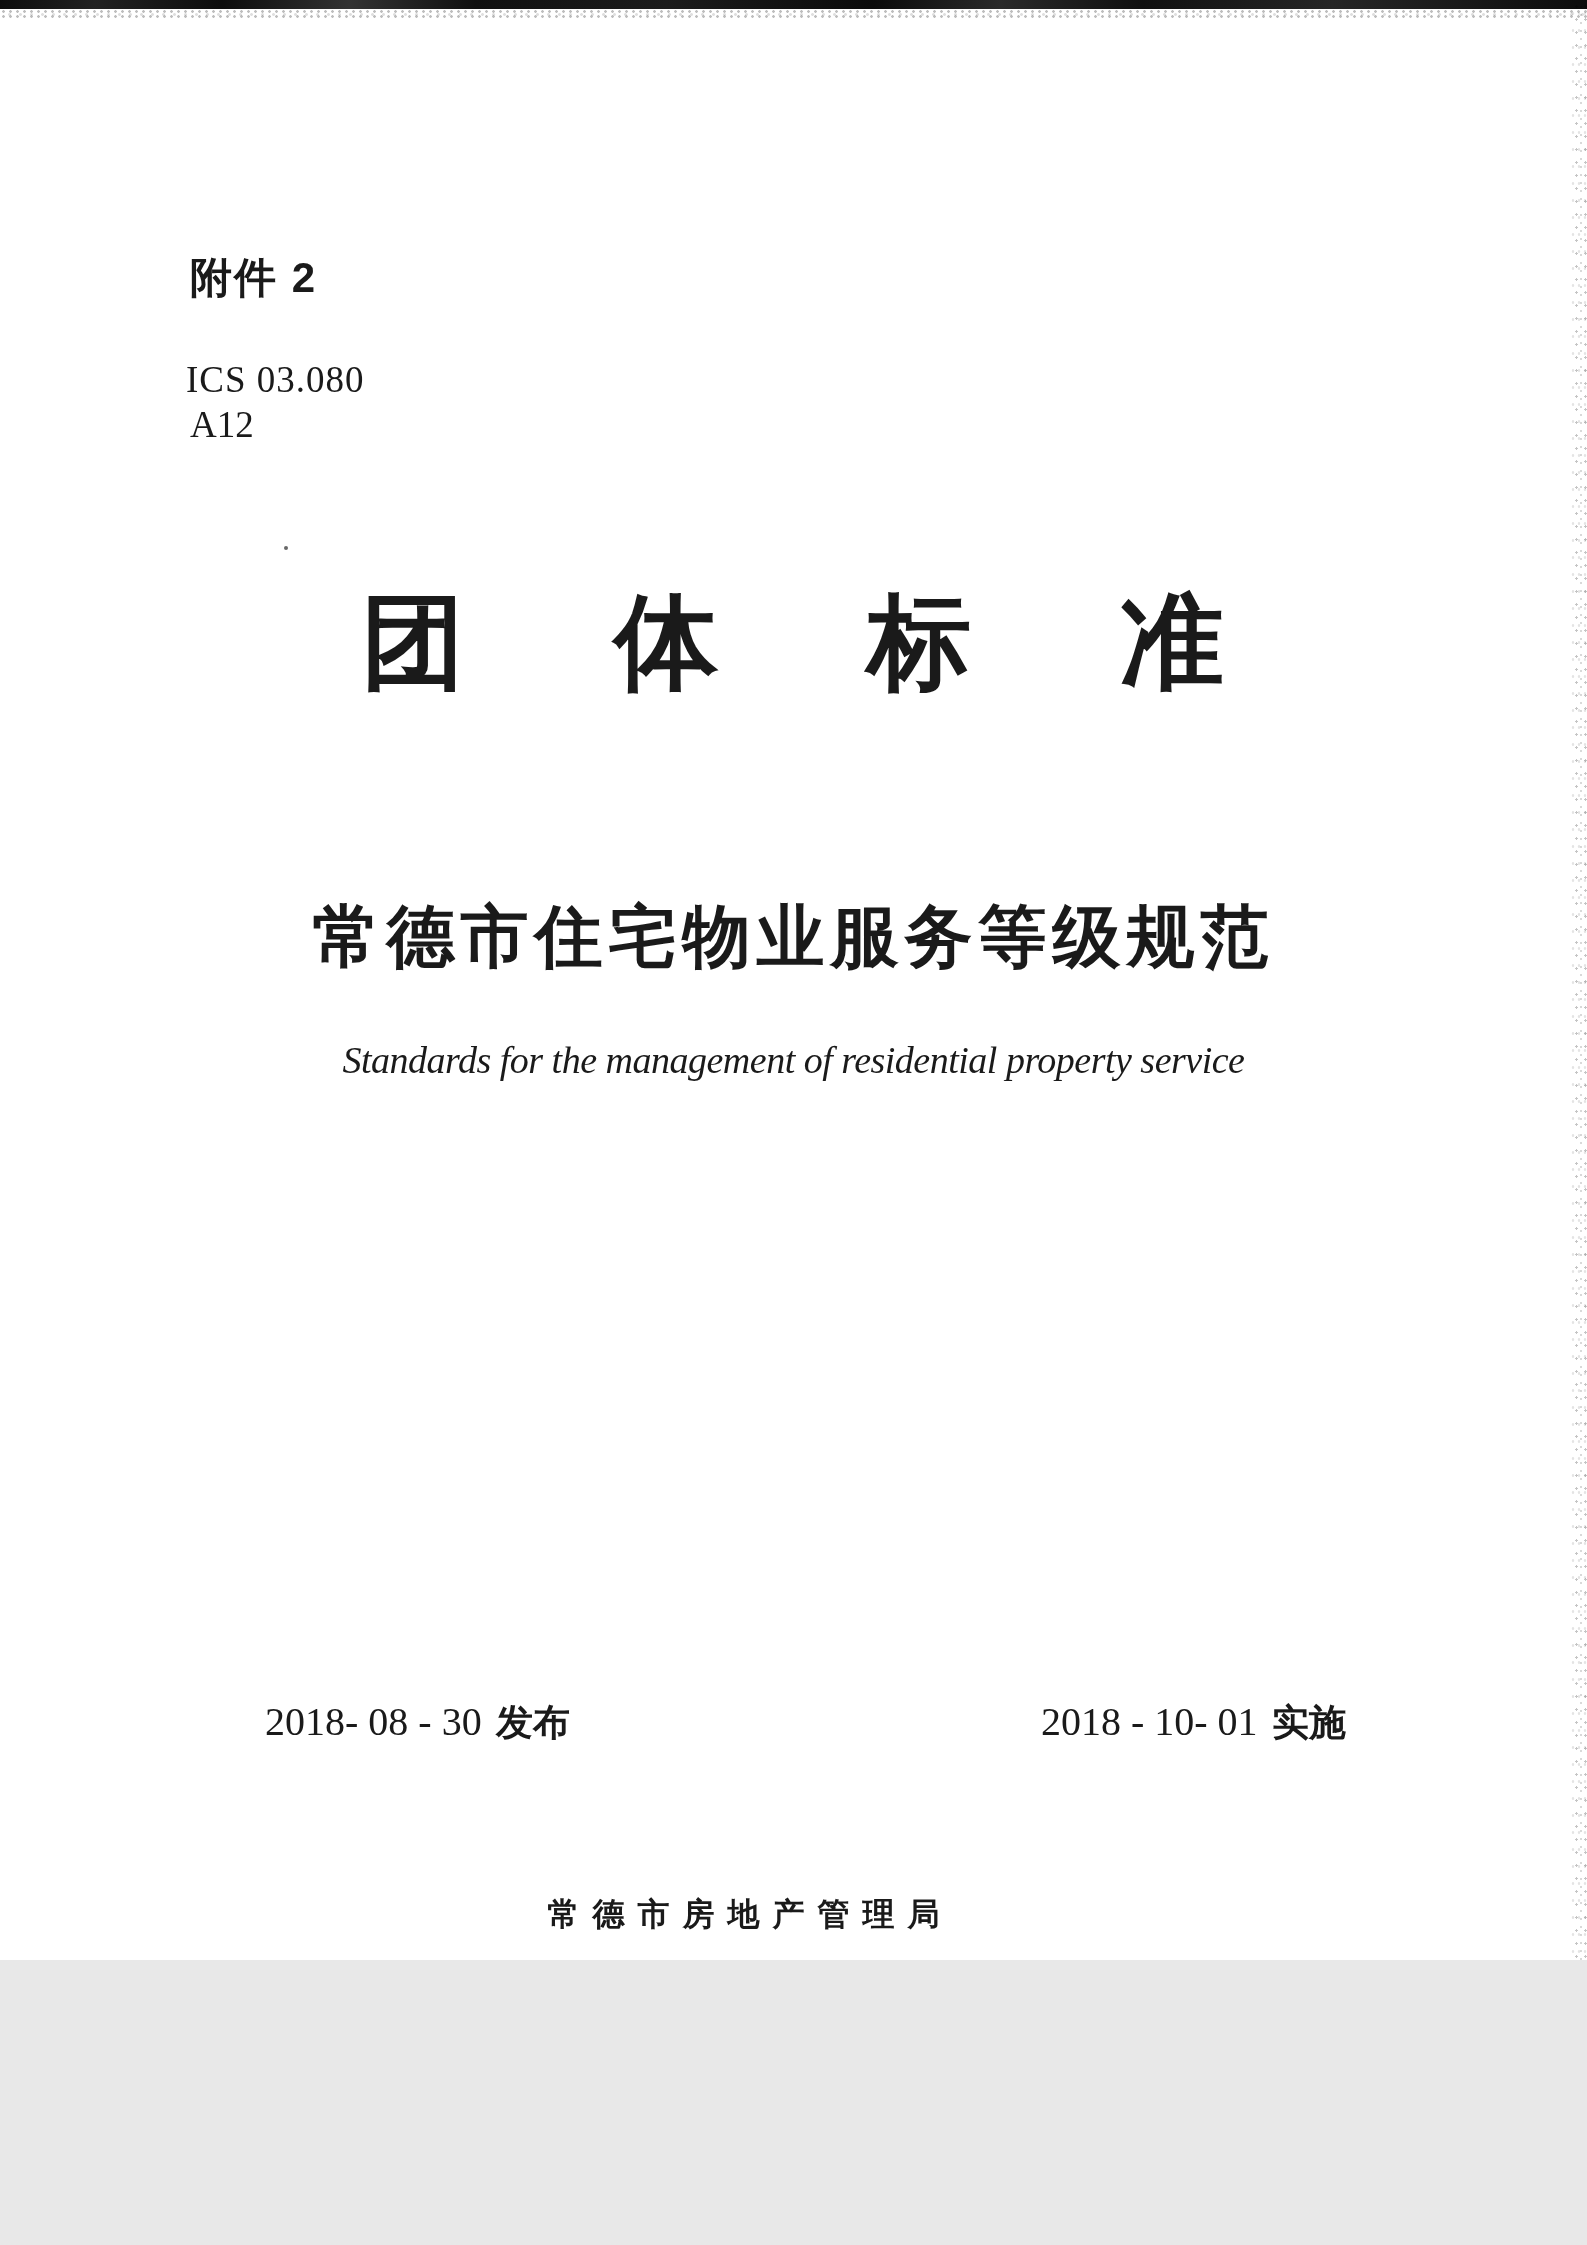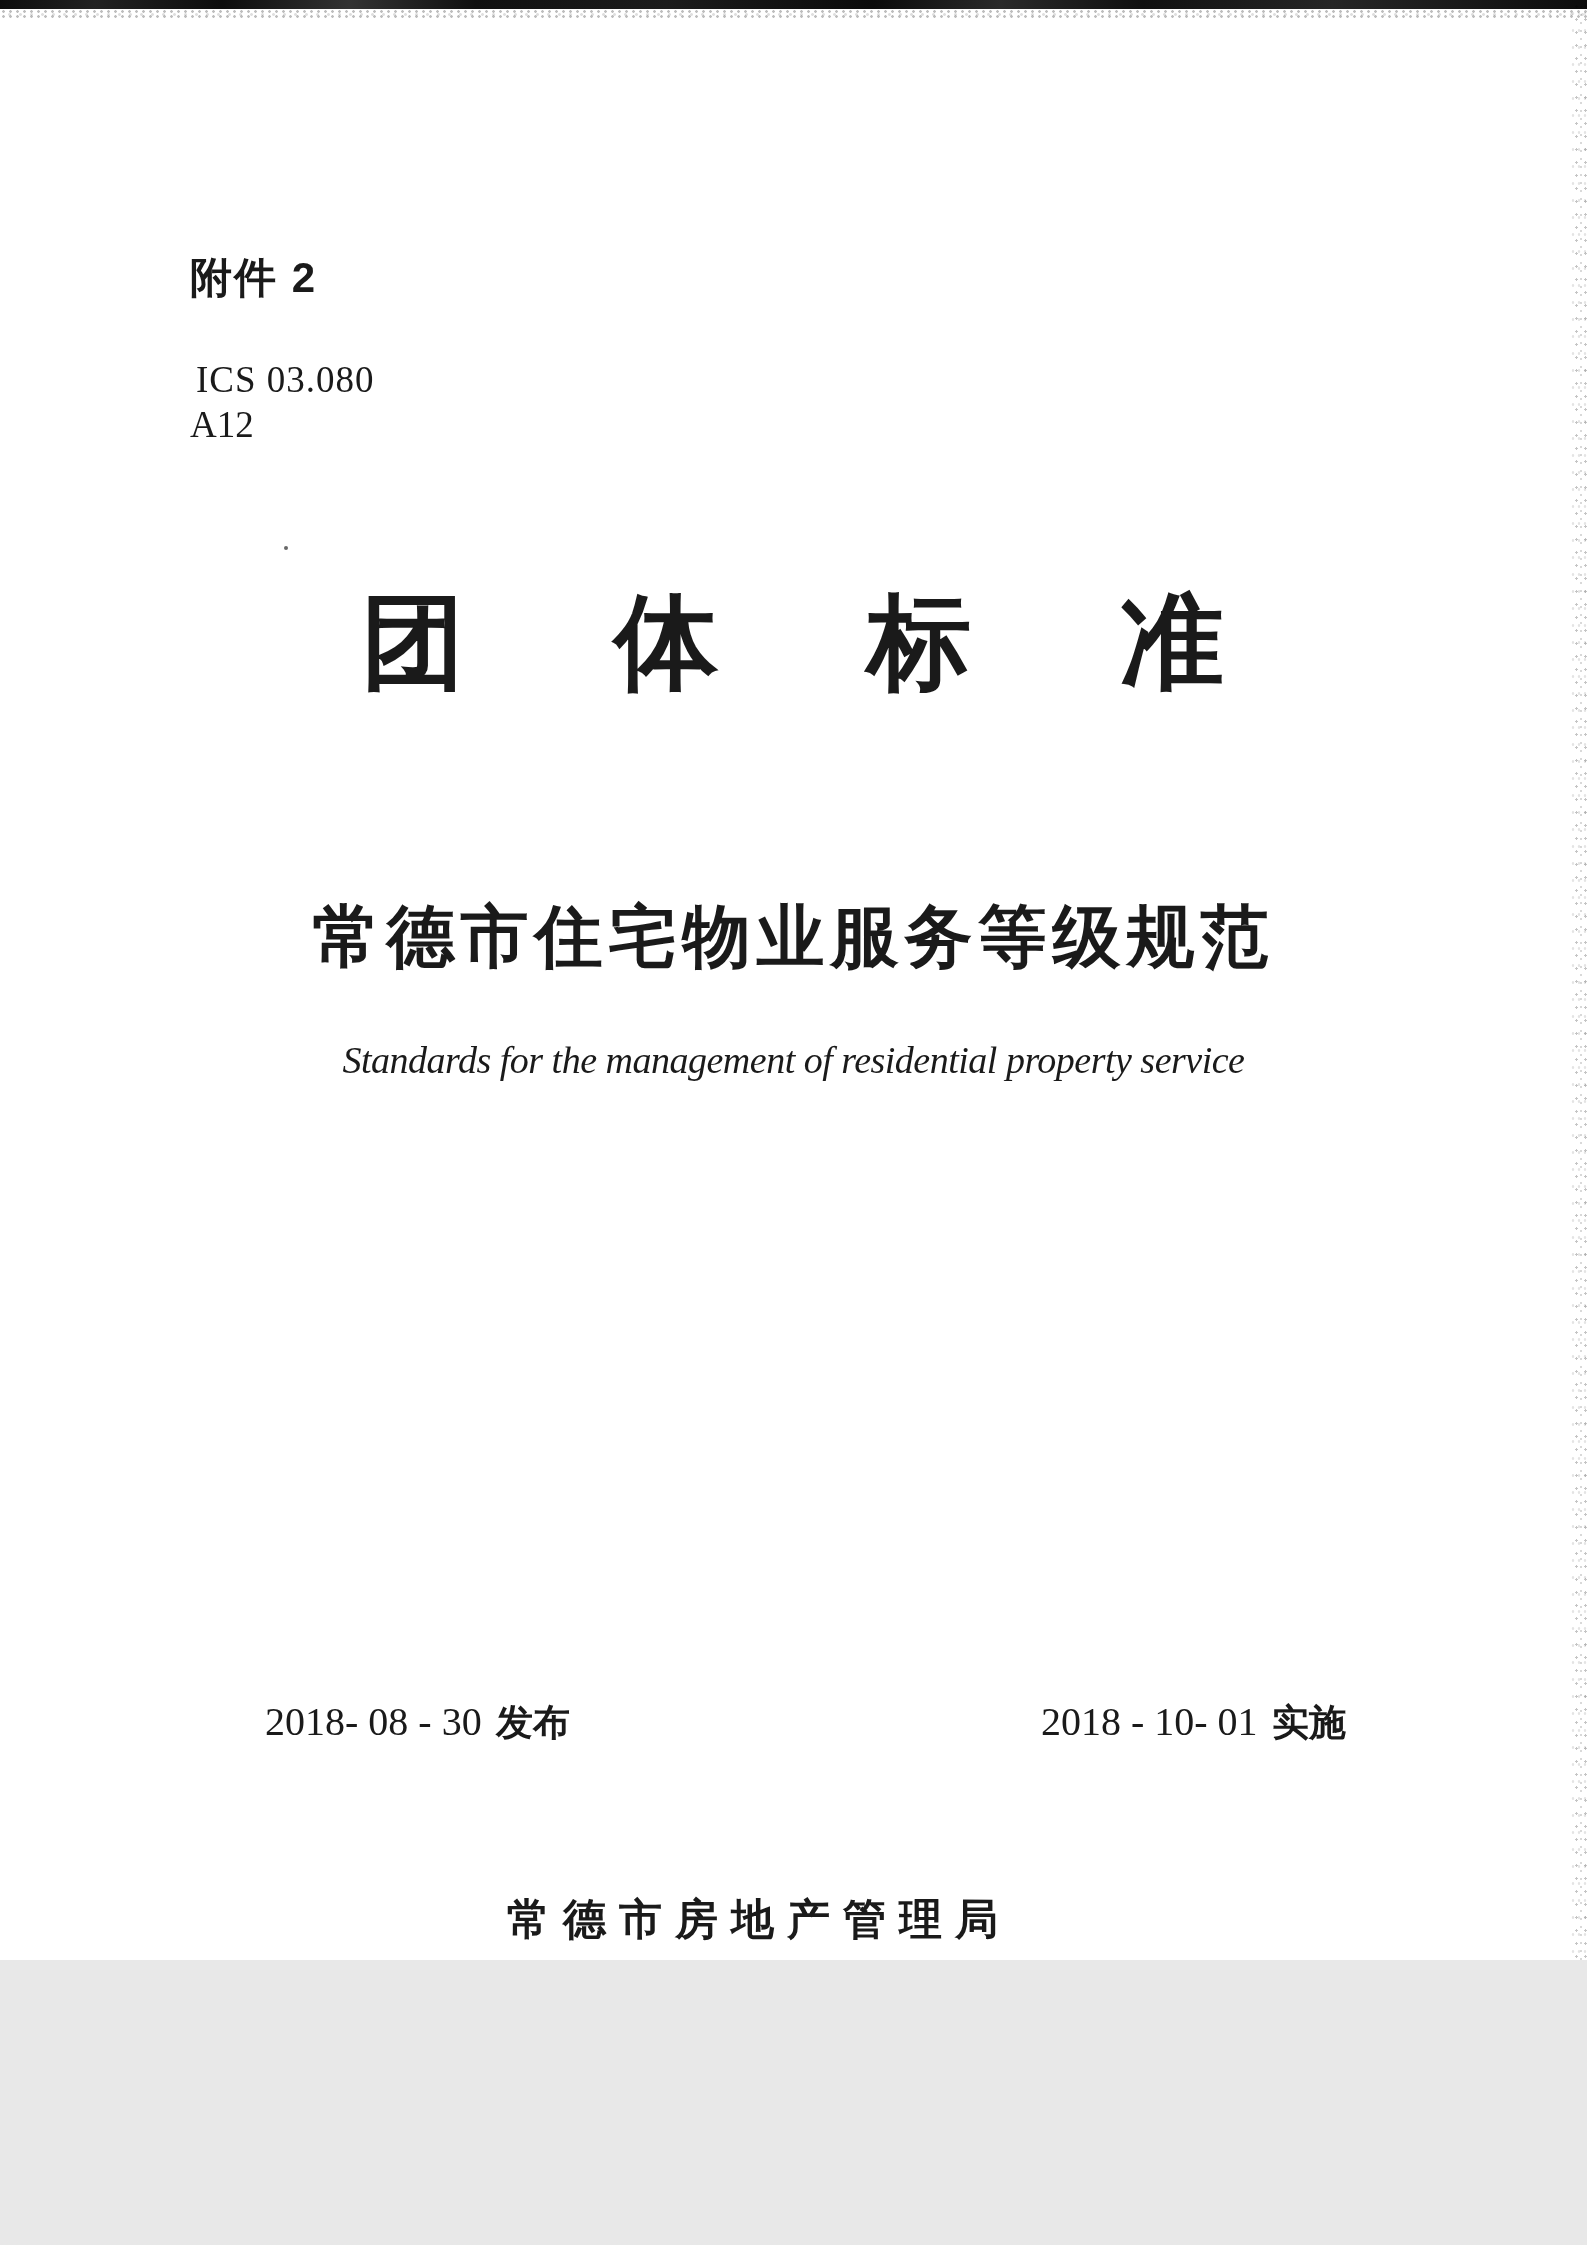--- a/index.html
+++ b/index.html
@@ -59,21 +59,21 @@
   
   .attachment {
     position: absolute;
     left: 190px; top: 250px;
     font-size: 42px;
     font-weight: 600;
     letter-spacing: 2px;
   }
   .ics {
     position: absolute;
-    left: 196px; top: 358px;
+    left: 186px; top: 358px;
     font-family: "Liberation Serif", "DejaVu Serif", serif;
     font-size: 37px;
     letter-spacing: 1px;
   }
   .class-code {
     position: absolute;
     left: 190px; top: 403px;
     font-family: "Liberation Serif", "DejaVu Serif", serif;
     font-size: 37px;
   }
@@ -124,24 +124,24 @@
     font-family: "Liberation Serif", "DejaVu Serif", serif;
     font-size: 40px;
   }
   .date-label {
     font-size: 37px;
     font-weight: bold;
     margin-left: 10px;
   }
   .issuer-1 {
     position: absolute;
-    left: 9px; top: 1898px;
+    left: 0; top: 1898px;
     width: 1500px;
     text-align: center;
-    font-size: 43px;
+    font-size: 32px;
     font-weight: bold;
     letter-spacing: 13px;
     line-height: 1;
   }
   .issuer-2 {
     position: absolute;
     left: 0; top: 1956px;
     width: 1500px;
     text-align: center;
     font-size: 43px;

